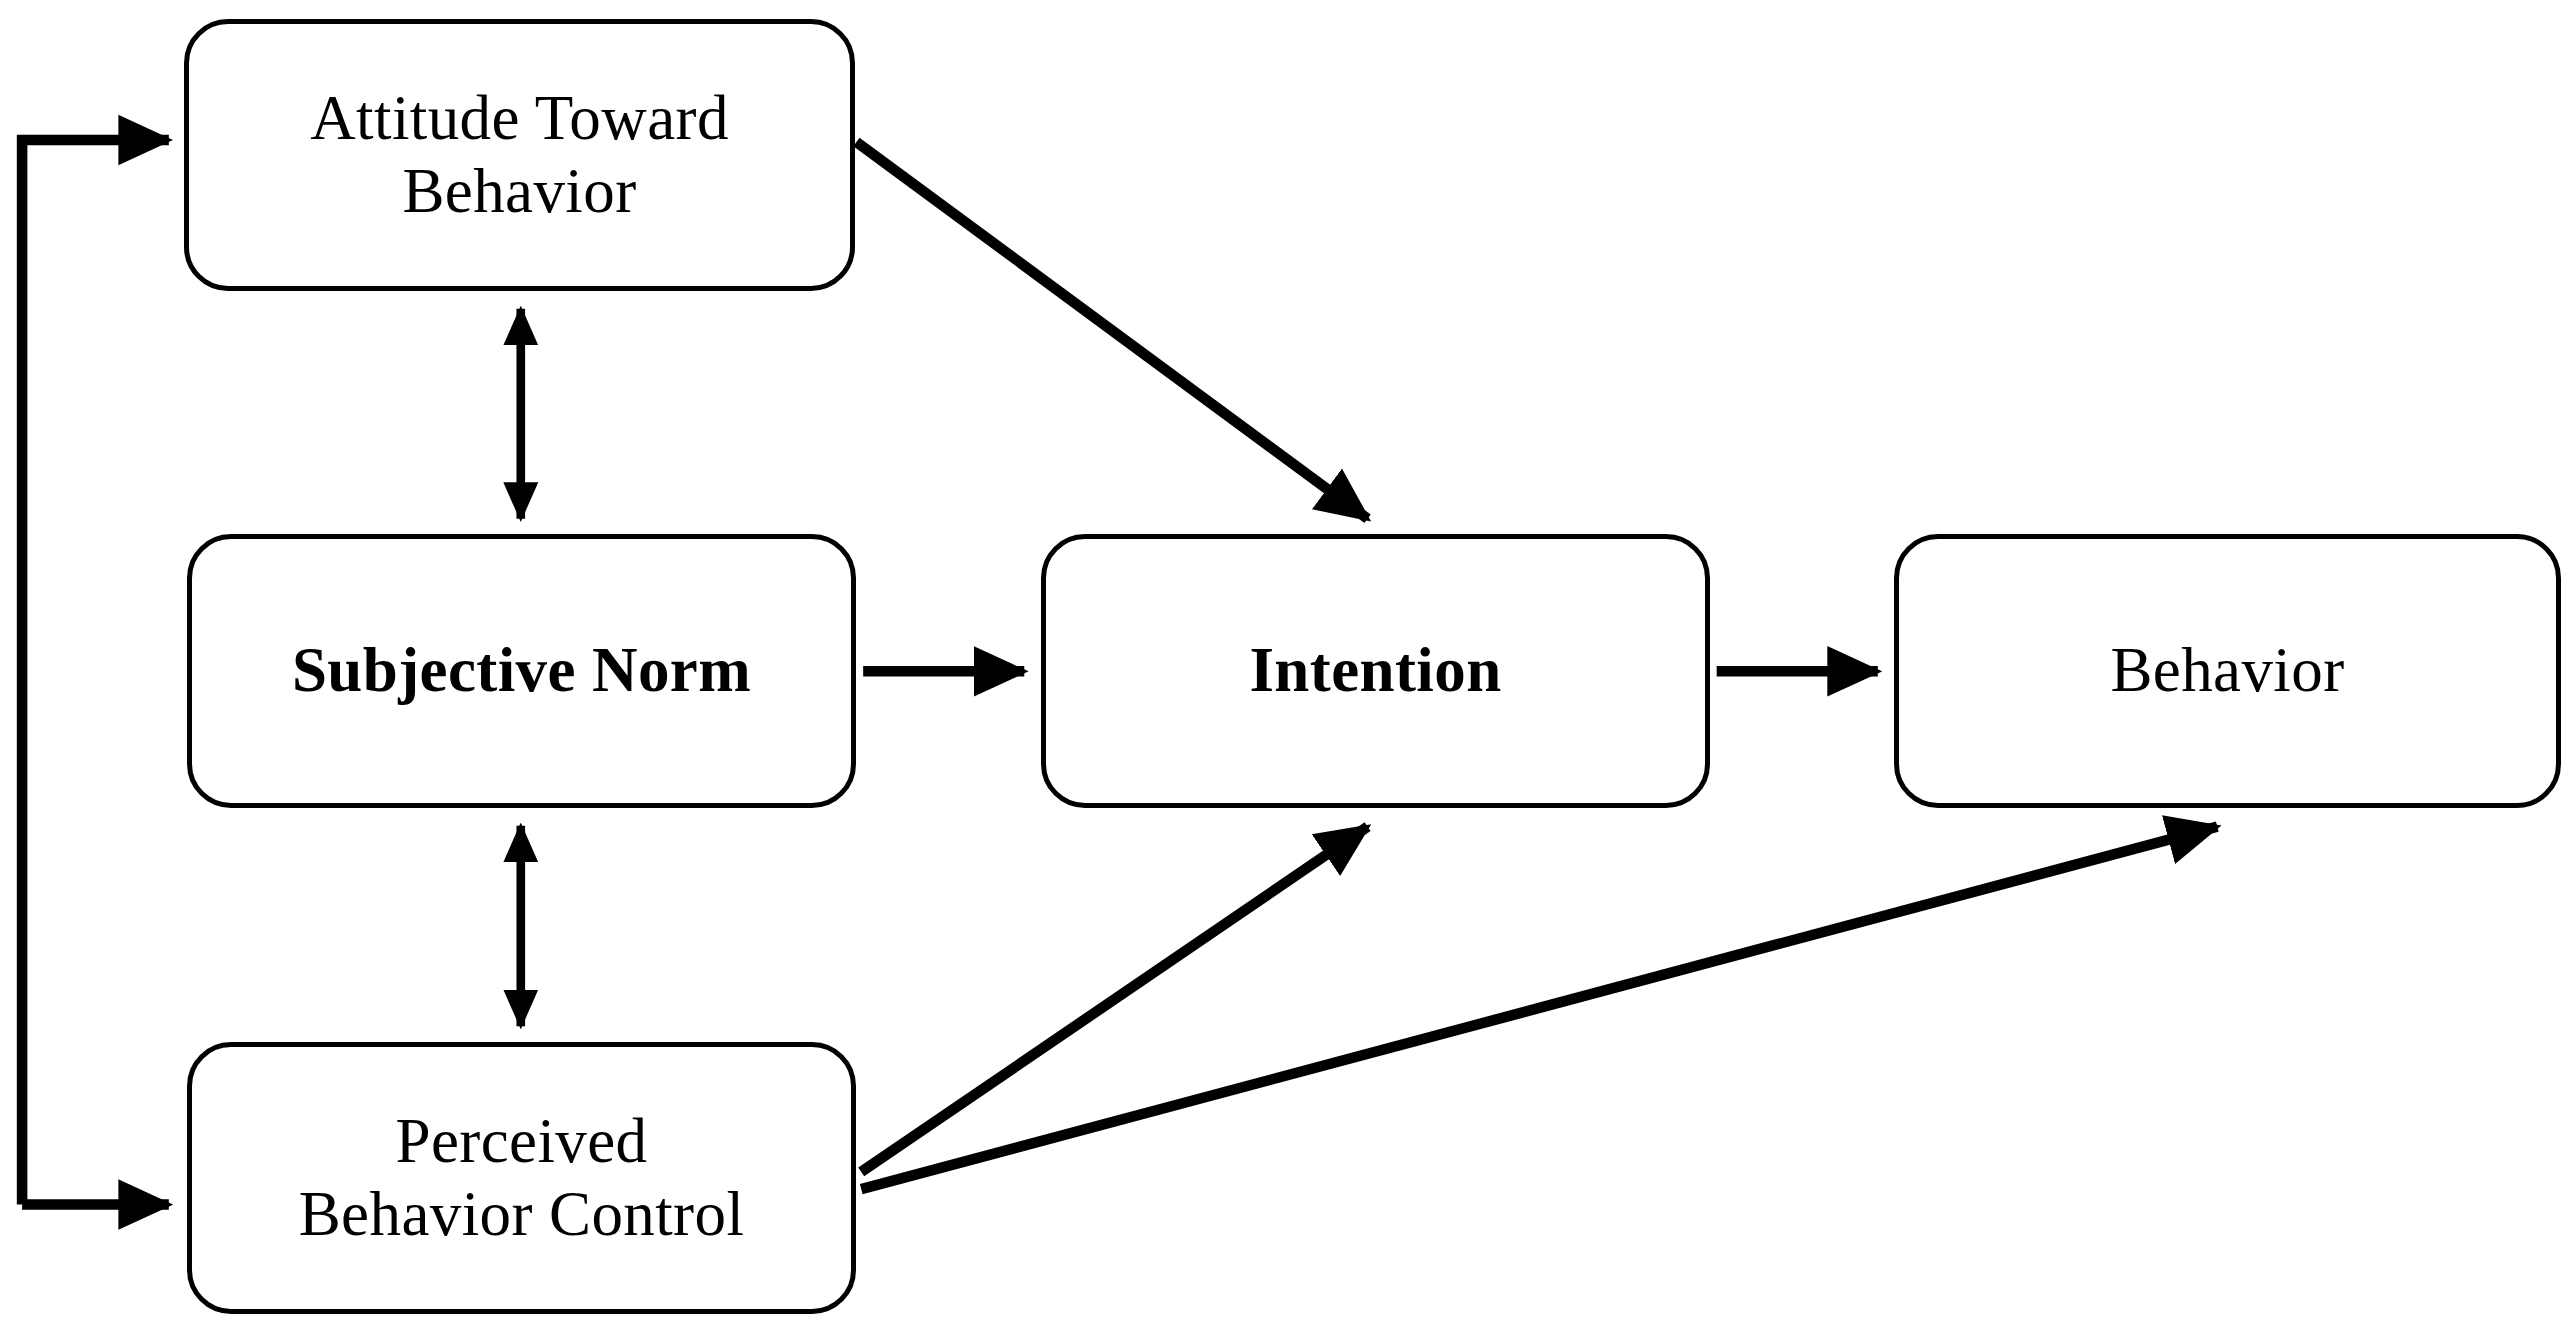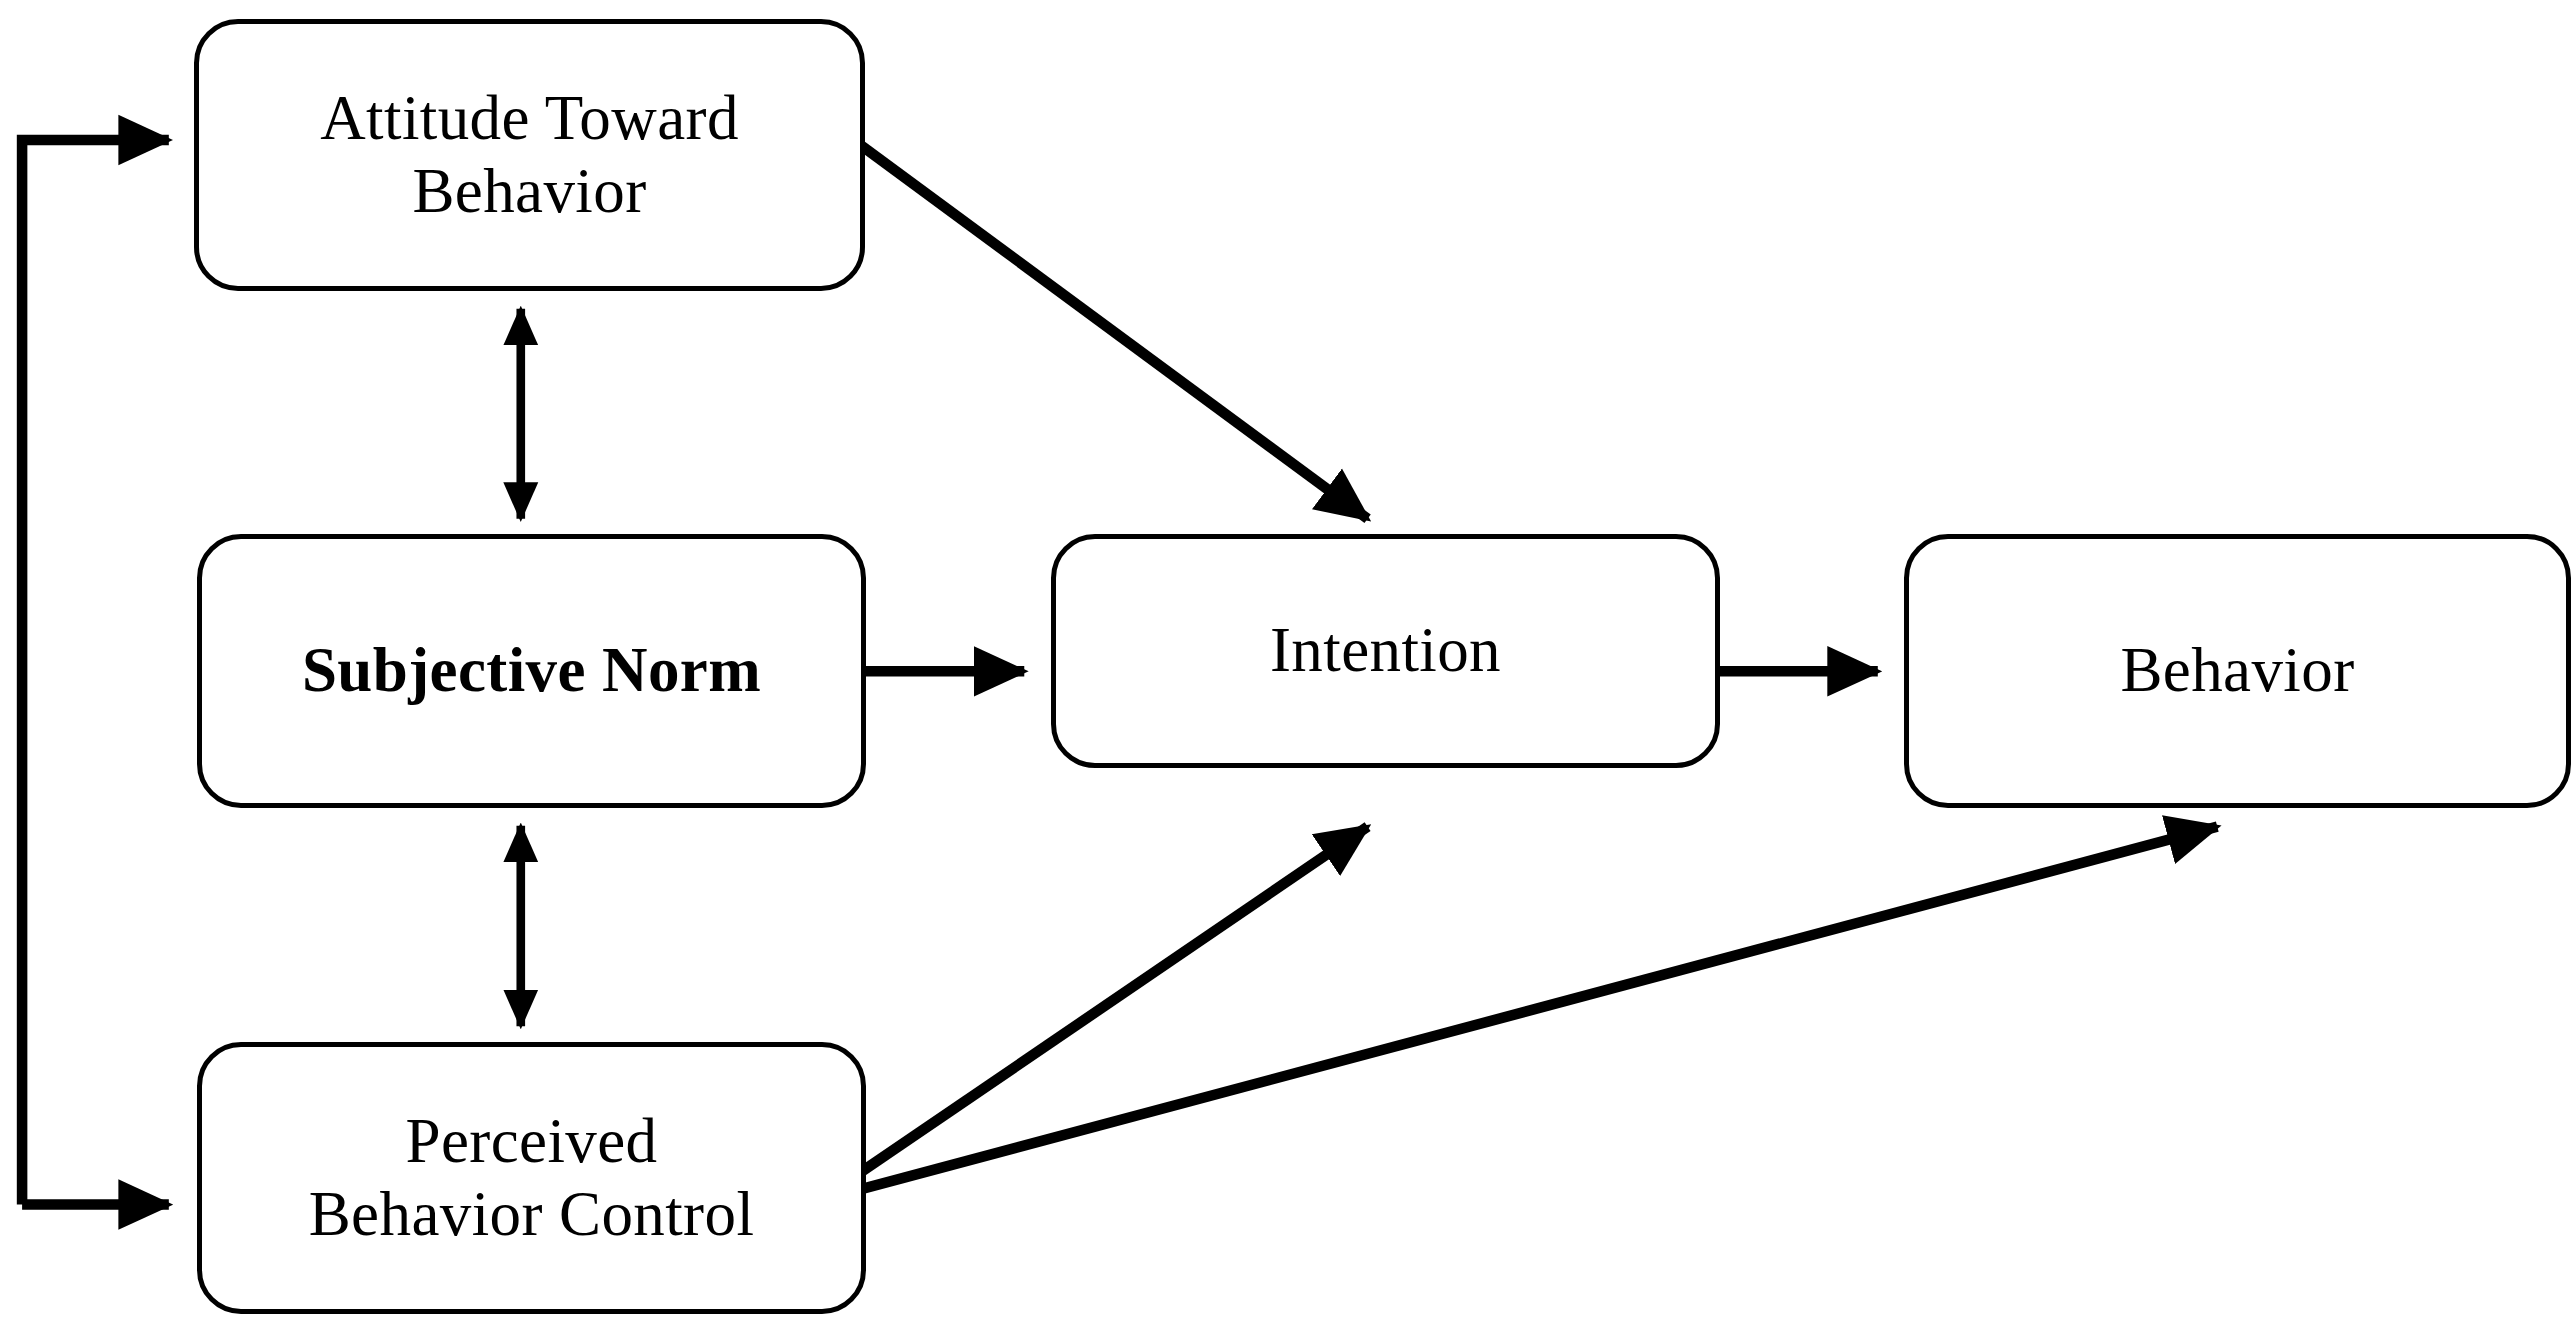--- a/index.html
+++ b/index.html
@@ -26,21 +26,20 @@
   .node-box {
     position: absolute;
     box-sizing: border-box;
     border: 5.8px solid #000000;
     border-radius: 44px;
     background: #ffffff;
     display: flex;
     align-items: center;
     justify-content: center;
     text-align: center;
-    margin-left: 10px;
   }
   .node-label {
     font-family: "Liberation Serif", "DejaVu Serif", serif;
     font-size: 63px;
     line-height: 1.16;
     color: #000000;
     letter-spacing: 0.4px;
     white-space: pre-line;
     padding: 0 17.3px;
   }
@@ -99,21 +98,21 @@
 
   <div class="node-box" style="left:184px; top:19px; width:671px; height:272px;">
     <span class="node-label">Attitude Toward
 Behavior</span>
   </div>
 
   <div class="node-box" style="left:187px; top:534px; width:669px; height:274px;font-weight:bold;">
     <span class="node-label">Subjective Norm</span>
   </div>
 
-  <div class="node-box" style="left:1041px; top:534px; width:669px; height:234px;">
+  <div class="node-box" style="left:1041px; top:534px; width:669px; height:274px;font-weight:bold;">
     <span class="node-label">Intention</span>
   </div>
 
   <div class="node-box" style="left:1894px; top:534px; width:667px; height:274px;">
     <span class="node-label">Behavior</span>
   </div>
 
   <div class="node-box" style="left:187px; top:1042px; width:669px; height:272px;">
     <span class="node-label">Perceived
 Behavior Control</span>

